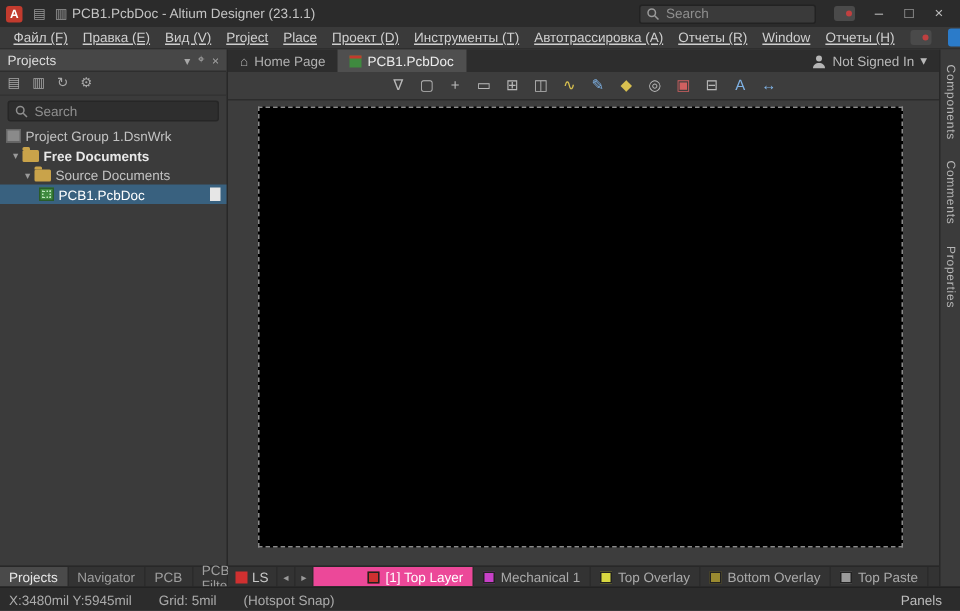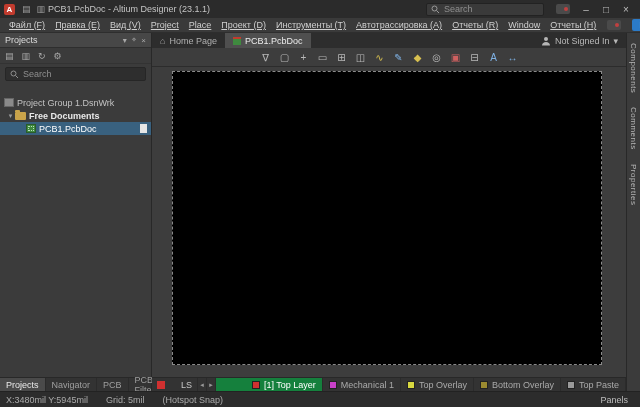--- a/index.html
+++ b/index.html
@@ -31,21 +31,21 @@
   
   .leftpanel { width:152px; flex:0 0 152px; background:#3b3b3b; border-right:1px solid #282828; display:flex; flex-direction:column; }
   .panelhdr { height:15px; background:#474747; display:flex; align-items:center; padding:0 5px; border-bottom:1px solid #2e2e2e; }
   .panelhdr .t { flex:1; color:#dcdcdc; }
   .phico { color:#a8a8a8; margin-left:5px; font-size:8px; }
   .ptools { height:16px; display:flex; align-items:center; padding:0 5px; gap:8px; border-bottom:1px solid #333; }
   .ptools span { color:#a8a8a8; font-size:9px; }
   .psearch { margin:3px 5px; height:14px; background:#2e2e2e; border:1px solid #262626; border-radius:2px;
              display:flex; align-items:center; padding:0 4px; color:#8f8f8f; }
   .psearch svg { margin-right:4px; }
-  .tree { margin-top:12px; }
+  .tree { margin-top:0; }
   .trow { height:13px; display:flex; align-items:center; white-space:nowrap; color:#c2c2c2; }
   .trow.sel { background:#39617f; color:#fff; }
   .caret { width:9px; text-align:center; color:#9a9a9a; font-size:7px; flex:0 0 9px; }
   .fico { width:11px; height:8px; background:#c9a34a; border-radius:1px; position:relative; margin-right:3px; flex:0 0 11px; }
   .fico::before { content:""; position:absolute; top:-2px; left:0; width:5px; height:2px; background:#c9a34a; border-radius:1px 1px 0 0; }
   .wico { width:10px; height:9px; background:#8a8a8a; border:1px solid #666; margin-right:3px; flex:0 0 10px; }
   .pcbico { width:10px; height:9px; background:#3f8a3f; border:1px solid #2a5c2a; margin-right:3px; flex:0 0 10px; position:relative; }
   .pcbico::after { content:""; position:absolute; inset:1px; border:1px dotted #bde3bd; }
   .docstate { width:7px; height:9px; background:#e6e6e6; margin-left:auto; margin-right:4px; flex:0 0 7px; }
   .lp-fill { flex:1; }
@@ -58,25 +58,25 @@
   .dtab { display:flex; align-items:center; gap:4px; padding:0 8px; color:#b0b0b0; }
   .dtab.active { background:#4f4f4f; color:#ececec; }
   .homeico { color:#b0b0b0; font-size:9px; }
   .pcbtabico { width:8px; height:8px; background:#3f8a3f; border-top:2px solid #c23b2e; }
   .accnt { margin-left:auto; display:flex; align-items:center; gap:4px; padding:0 8px; color:#b8b8b8; }
   .etoolbar { height:19px; background:#3d3d3d; border-bottom:1px solid #2c2c2c; display:flex; align-items:center; justify-content:center; gap:4px; flex:0 0 19px; }
   .eico { width:15px; height:15px; display:inline-flex; align-items:center; justify-content:center; font-size:10px; border-radius:2px; }
   .canvas-wrap { flex:1; display:flex; min-height:0; }
   .canvas { flex:1; margin:4px 24px 12px 20px; background:#000; border:1px dashed #8a8a8a; }
   .layerbar { height:14px; background:#333; border-top:1px solid #282828; display:flex; align-items:stretch; flex:0 0 14px; overflow:hidden; white-space:nowrap; }
-  .ls { display:flex; align-items:center; gap:16px; padding:0 5px; color:#c8c8c8; border-right:1px solid #2b2b2b; }
+  .ls { display:flex; align-items:center; gap:3px; padding:0 5px; color:#c8c8c8; border-right:1px solid #2b2b2b; }
   .lsq { width:8px; height:8px; background:#d03030; }
   .scr { width:12px; display:flex; align-items:center; justify-content:center; color:#9a9a9a; font-size:7px; border-right:1px solid #2b2b2b; }
   .ltab { display:flex; align-items:center; gap:4px; padding:0 6px; color:#aaa; border-right:1px solid #2b2b2b; }
-  .ltab.active { background:#15803d; color:#fff;padding-left:36px; }
+  .ltab.active { background:#ec4899; color:#fff;padding-left:36px; }
   .lcolor { width:8px; height:8px; flex:0 0 8px; border:1px solid #222; }
   
   .rightstrip { width:14px; flex:0 0 14px; background:#3b3b3b; border-left:1px solid #282828; display:flex; flex-direction:column; align-items:center; padding-top:10px; gap:14px; }
   .vtab { writing-mode:vertical-rl; color:#b5b5b5; font-size:8px; letter-spacing:0.5px; }
   
   .statusbar { height:16px; background:#2c2c2c; border-top:1px solid #222; display:flex; align-items:center; padding:0 6px; flex:0 0 16px; color:#ababab; }
   .statusbar .sp { margin-right:18px; }
   .panelsbtn { margin-left:auto; color:#bdbdbd; padding:0 6px;text-align:right; }
 </style>
 </head>
@@ -144,20 +144,25 @@
     <div class="tree">
       <div class="trow" style="padding-left:4px">
         <span class="wico"></span>
         <span>Project Group 1.DsnWrk</span>
       </div>
       <div class="trow" style="padding-left:6px">
         <span class="caret">▾</span>
         <span class="fico"></span>
         <span style="color:#e8e8e8;font-weight:bold">Free Documents</span>
       </div>
+      <div class="trow" style="padding-left:14px">
+        <span class="caret">▾</span>
+        <span class="fico"></span>
+        <span>Source Documents</span>
+      </div>
       <div class="trow sel" style="padding-left:26px">
         <span class="pcbico"></span>
         <span>PCB1.PcbDoc</span>
         <span class="docstate"></span>
       </div>
     </div>
     <div class="lp-fill"></div>
     <div class="lp-tabs">
       <span class="lp-tab active">Projects</span>
       <span class="lp-tab">Navigator</span>

